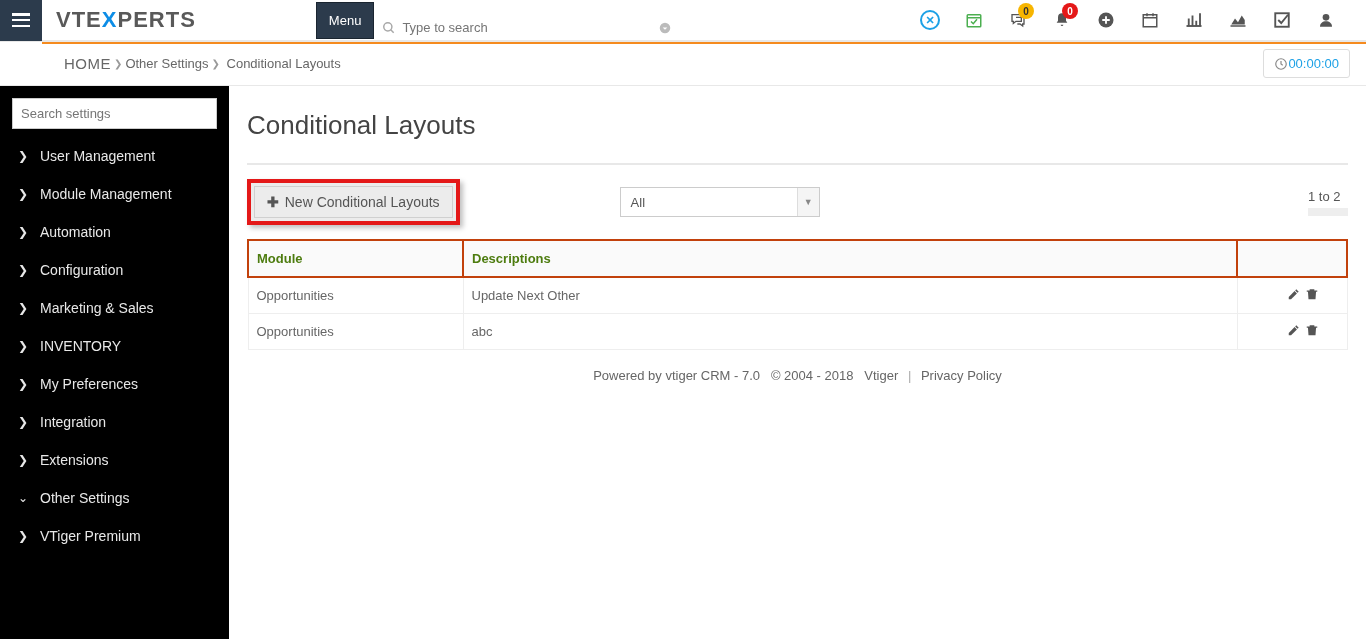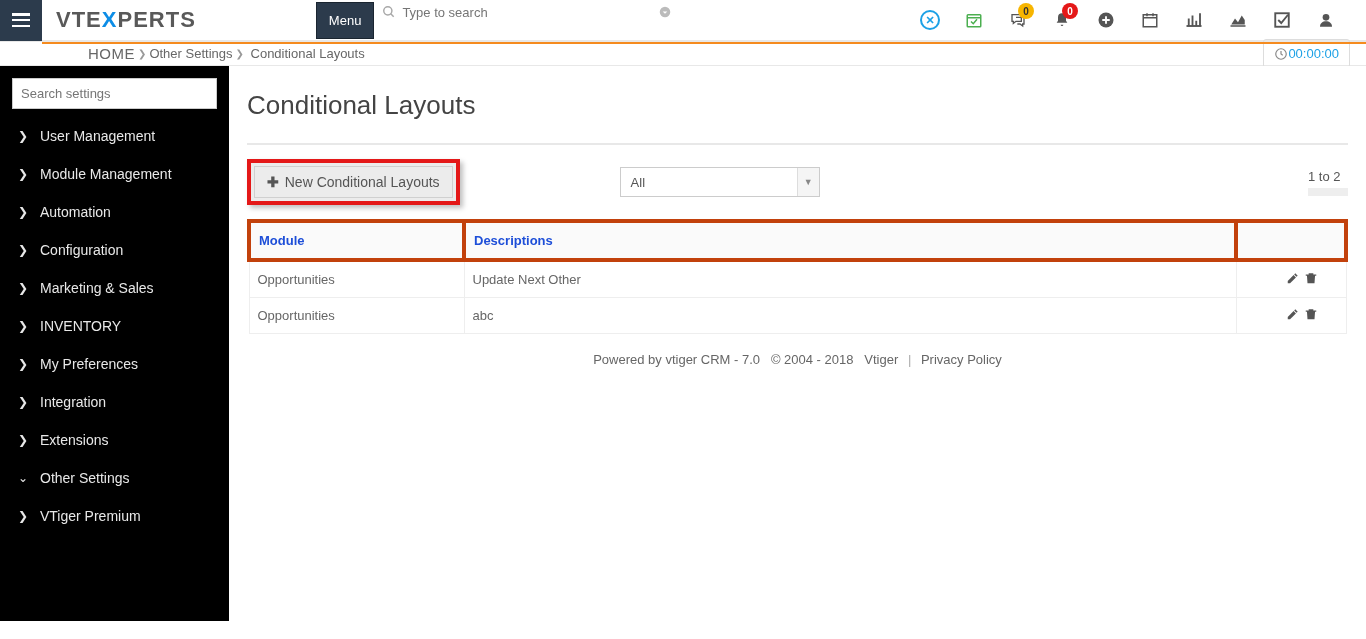--- a/index.html
+++ b/index.html
@@ -6,34 +6,34 @@
 body { width: 1366px; height: 639px; overflow: hidden; background: #fff; position: relative; }
 
 
 .topbar { height: 42px; display: flex; align-items: center; border-bottom: 2px solid #e8e8e8; background: #fff; }
 .hamburger { width: 42px; height: 42px; background: #2c3b4c; display: flex; align-items: center; justify-content: center; cursor: pointer; }
 .hamburger-lines { width: 18px; height: 14px; display: flex; flex-direction: column; justify-content: space-between; }
 .hamburger-lines span { height: 2.5px; background: #fff; }
 .logo { margin-left: 14px; font-size: 22px; font-weight: 600; letter-spacing: 1px; color: #595959; }
 .logo .x { color: #0d8de6; font-weight: 700; }
 .menu-btn { margin-left: 120px; padding: 10px 12px; background: #2c3b4c; color: #fff; font-size: 13px; border: 1px solid #1a2530; cursor: pointer; }
-.search-wrap { margin-left: 8px; display: flex; align-items: flex-start; flex: 0 0 290px; height: 30px; border-radius: 3px; position: relative; }
+.search-wrap { margin-left: 8px; display: flex; align-items: flex-end; flex: 0 0 290px; height: 30px; border-radius: 3px; position: relative; }
 .search-icon { color: #a8a8a8; margin-right: 6px; }
 .search-input { border: none; outline: none; width: 230px; font-size: 13px; color: #999; }
 .search-dd { color: #bbb; position: absolute; right: 0; }
 .topbar-icons { margin-left: auto; display: flex; align-items: center; gap: 0; padding-right: 18px; }
 .ticon { width: 44px; height: 42px; display: flex; align-items: center; justify-content: center; color: #555; cursor: pointer; position: relative; }
 .badge { position: absolute; top: 4px; right: 6px; background: #e41818; color: #fff; font-size: 10px; width: 16px; height: 16px; border-radius: 50%; display: flex; align-items: center; justify-content: center; font-weight: bold; }
 .badge.yellow { background: #f7b500; color: #333; }
 .vtx-circle { width: 20px; height: 20px; border-radius: 50%; border: 2px solid #1da1e6; display: flex; align-items: center; justify-content: center; color: #1da1e6; font-weight: bold; font-size: 11px; }
 .cal-green { color: #4caf50; }
 .orange-border { border-bottom: 2px solid #f58b1f; position: absolute; left: 42px; right: 0; top: 42px; }
 
 
-.breadcrumb-bar { height: 24px; display: flex; align-items: center; padding-left: 88px; padding-right: 16px; border-bottom: 1px solid #e8e8e8; font-size: 13px; color: #676767; }
+.breadcrumb-bar { height: 44px; display: flex; align-items: center; padding-left: 64px; padding-right: 16px; border-bottom: 1px solid #e8e8e8; font-size: 13px; color: #676767; }
 .breadcrumb-bar .home { font-size: 15px; letter-spacing: 0.5px; }
 .breadcrumb-bar span.sep { margin: 0 3px; color: #999; font-size: 10px; }
 .timer-box { margin-left: auto; border: 1px solid #ddd; padding: 6px 10px; border-radius: 3px; display: flex; align-items: center; color: #1da1e6; font-size: 13px; }
 .timer-box .clk { color: #888; }
 
 
 .layout { display: flex; height: calc(639px - 42px - 40px - 2px); }
 .sidebar { width: 229px; background: #000000; color: #e8e8e8; overflow-y: auto; }
 .sidebar-search { margin: 12px 12px 8px; }
 .sidebar-search input { width: 100%; padding: 7px 8px; font-size: 13px; border: 1px solid #ccc; background: #fff; color: #888; outline: none; }
@@ -50,21 +50,21 @@
 .toolbar-row { display: flex; align-items: center; margin-bottom: 14px; position: relative; }
 .new-btn-wrap { border: 4px solid #e41818; padding: 3px; box-shadow: 3px 3px 5px rgba(0,0,0,0.25); background: #ececec; }
 .new-btn { padding: 7px 12px; background: #ececec; border: 1px solid #d0d0d0; display: flex; align-items: center; gap: 6px; font-size: 14px; color: #555; cursor: pointer; }
 .plus { font-weight: bold; font-size: 14px; }
 .filter-dd { margin-left: 160px; width: 200px; height: 30px; border: 1px solid #ccc; background: #fff; display: flex; align-items: center; padding: 0 12px 0 10px; font-size: 13px; color: #555; position: relative; cursor: pointer; }
 .filter-dd .arr { position: absolute; right: 0; top: 0; bottom: 0; width: 22px; border-left: 1px solid #ddd; background: #f5f5f5; display: flex; align-items: center; justify-content: center; color: #888; font-size: 9px; }
 .pager { margin-left: auto; font-size: 13px; color: #555; }
 .pager-bar { width: 40px; height: 8px; background: #eee; margin-top: 4px; }
 
 .data-table { width: 100%; border-collapse: collapse; font-size: 13px; }
-.data-table th { text-align: left; padding: 10px 8px; border: 4px solid #c2410c; background: #fafafa; font-weight: 600; color: #1d4ed8; }
+.data-table th { text-align: left; padding: 10px 8px; border: 2px solid #c2410c; background: #fafafa; font-weight: 600; color: #4d7c0f; }
 .data-table td { padding: 9px 8px; border: 1px solid #eee; color: #666; }
 .data-table th:first-child, .data-table td:first-child { width: 215px; }
 .data-table th:last-child, .data-table td:last-child { width: 110px; text-align: right; padding-right: 28px; }
 .row-actions { display: inline-flex; gap: 4px; }
 .row-actions span { cursor: pointer; color: #555; }
 
 .footer { text-align: center; padding: 18px; font-size: 13px; color: #666; }
 .footer-sep { margin: 0 6px; color: #aaa; }
 
 svg { display: block; }

